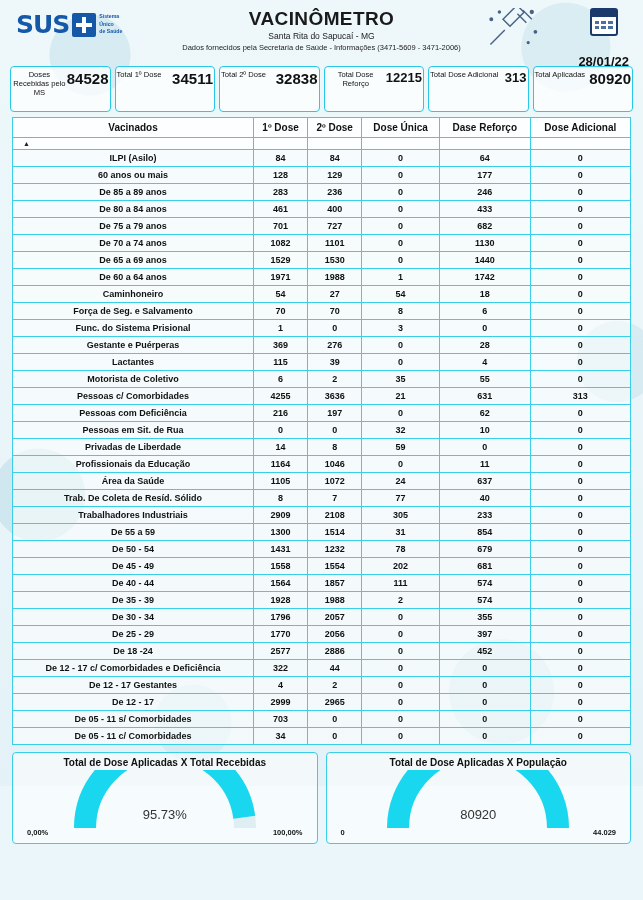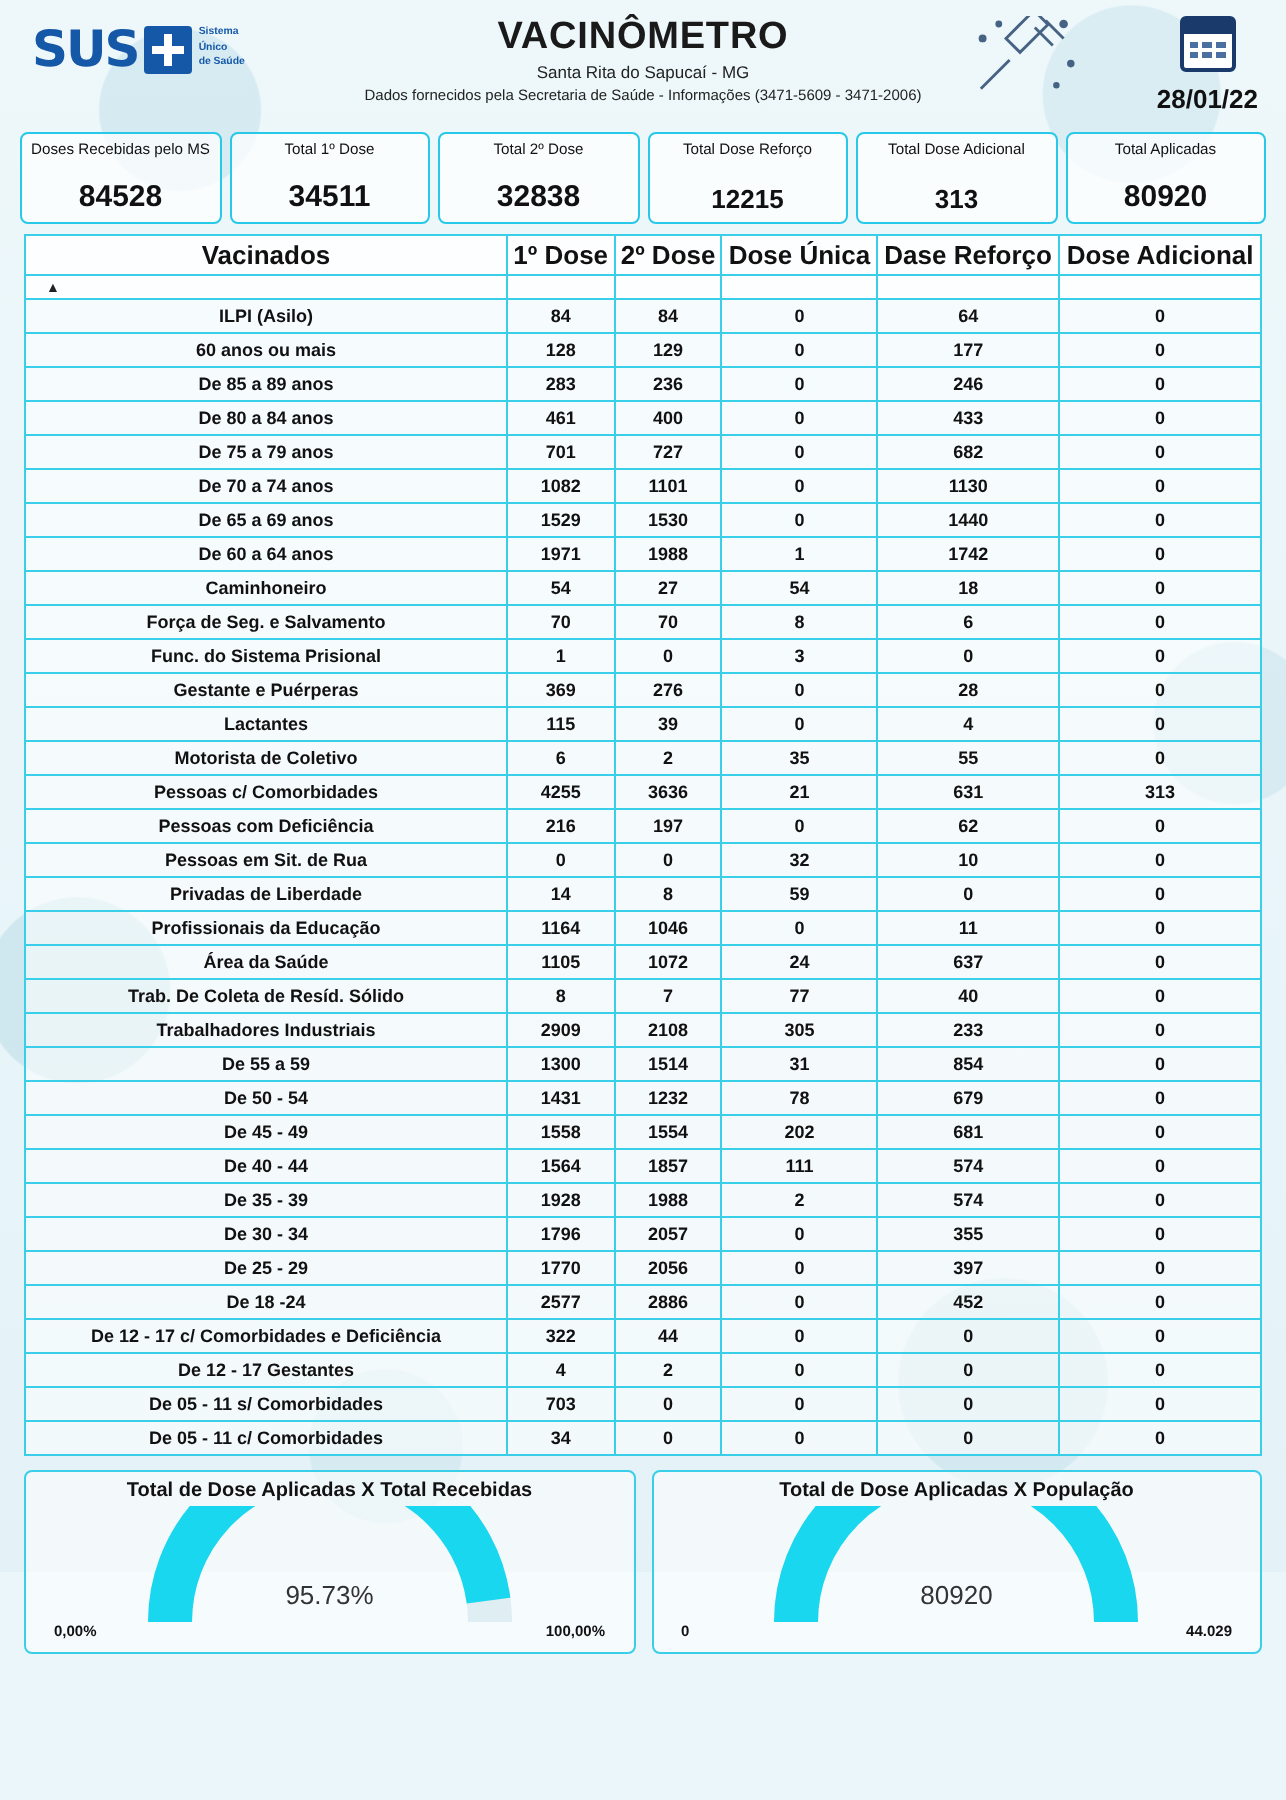--- a/index.html
+++ b/index.html
@@ -66,55 +66,55 @@
     margin: 0 auto; position: relative; background: #fff;
   }
   .cal-icon .bar {
     position: absolute; left: 0; right: 0; top: 0; height: 7px; background: #1a3a6b;
   }
   .cal-icon .dots {
     position: absolute; left: 3px; top: 11px; right: 3px;
     display: grid; grid-template-columns: repeat(3, 1fr); gap: 2px;
   }
   .cal-icon .dots i { display: block; height: 3px; background: #4a6fa0; }
-  .cal-date { font-size: 13px; font-weight: bold; color: #111; margin-top: 6px; }
+  .cal-date { font-size: 13px; font-weight: bold; color: #111; margin-top: 18px; }
 
   
   .cards {
     display: flex; gap: 4px; margin-top: 2px; padding: 0 2px;
   }
   .card {
     flex: 1;
     border: 1px solid #28c8e8;
     background: rgba(255,255,255,0.72);
     border-radius: 4px;
     text-align: center;
     padding: 3px 1px 4px;
     min-height: 46px;
-    display: flex; flex-direction: column; justify-content: space-between;
+    display: flex; flex-direction: row; justify-content: space-between;
   }
   .card .lbl { font-size: 7.6px; color: #111; line-height: 1.2; font-weight: normal; }
   .card .val { font-size: 15px; font-weight: bold; color: #111; }
   .card.small .val { font-size: 13px; }
 
   
   .table-wrap { margin: 5px 4px 0; }
   table { width: 100%; border-collapse: collapse; background: rgba(255,255,255,0.55); }
   th, td {
     border: 1px solid #39cfe8;
     font-size: 9px;
     color: #111;
     text-align: center;
     padding: 1px 2px;
     height: 17px;
     font-weight: bold;
   }
   thead th {
     background: rgba(255,255,255,0.8);
-    font-size: 13px;
+    font-size: 10px;
     height: 20px;
   }
   thead th.c0 { width: 39%; }
   .sortrow td {
     height: 11px; border-top: none; background: rgba(255,255,255,0.8);
   }
   .sortrow td.c0 { text-align: left; padding-left: 10px; font-size: 8px; }
   tbody td.c0 { text-align: center; }
   .tri { font-size: 7px; color: #222; }
 
@@ -495,20 +495,28 @@
           </tr>
           <tr>
             <td class="c0">De 12 - 17 Gestantes</td>
             <td>4</td>
             <td>2</td>
             <td>0</td>
             <td>0</td>
             <td>0</td>
           </tr>
           <tr>
+            <td class="c0">De 12 - 17</td>
+            <td>2999</td>
+            <td>2965</td>
+            <td>0</td>
+            <td>0</td>
+            <td>0</td>
+          </tr>
+          <tr>
             <td class="c0">De 05 - 11 s/ Comorbidades</td>
             <td>703</td>
             <td>0</td>
             <td>0</td>
             <td>0</td>
             <td>0</td>
           </tr>
           <tr>
             <td class="c0">De 05 - 11 c/ Comorbidades</td>
             <td>34</td>

